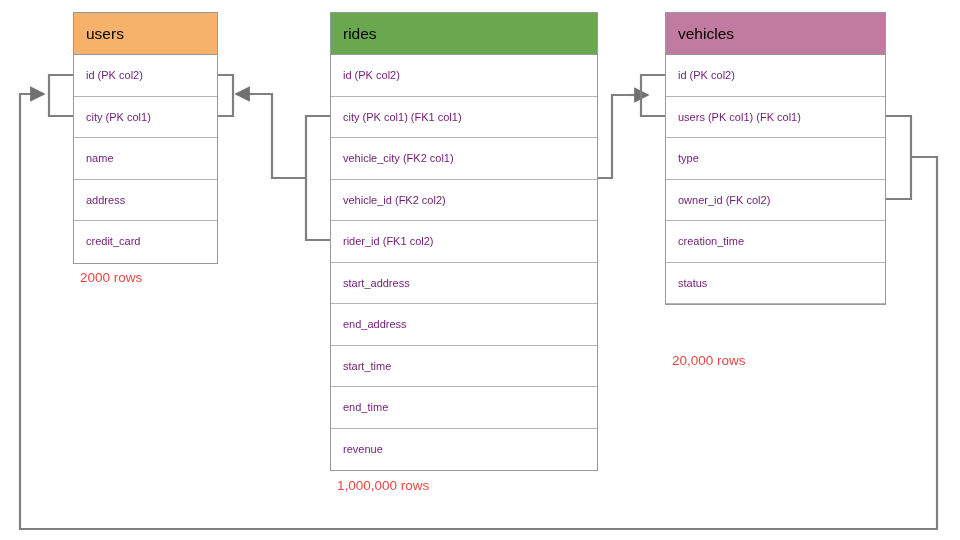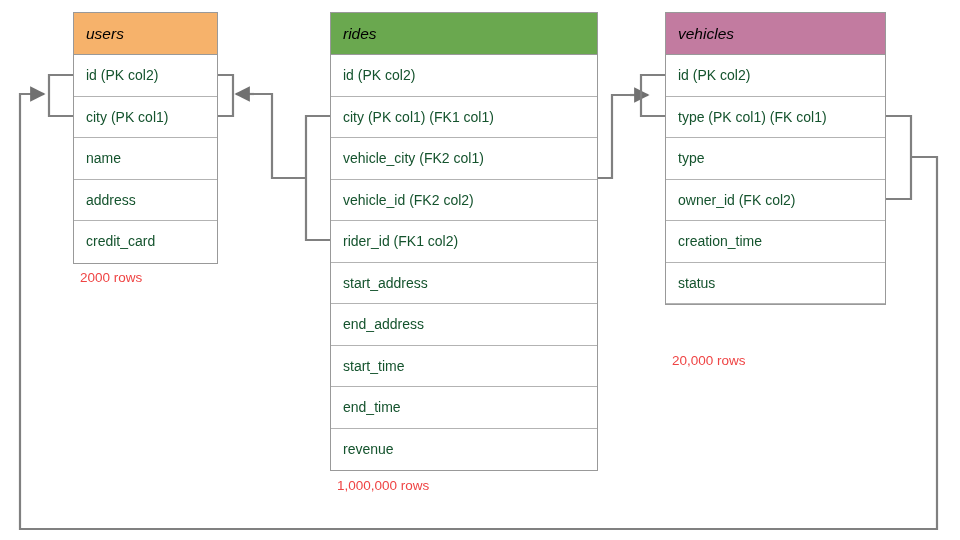--- a/index.html
+++ b/index.html
@@ -34,29 +34,28 @@
   .table-header {
     box-sizing: border-box;
     height: 42px;
     line-height: 42px;
     padding: 0 0 0 12px;
     font-size: 15.5px;
     color: #000000;
     border-bottom: 1px solid #999999;
     white-space: nowrap;
     overflow: hidden;
-    font-style: italic;
   }
   .field-row {
     box-sizing: border-box;
     height: 41.5px;
     line-height: 41.5px;
     padding: 0 0 0 12px;
-    font-size: 14px;
-    color: #14532d;
+    font-size: 11px;
+    color: #701a75;
     border-bottom: 1px solid #b3b3b3;
     background: #ffffff;
     white-space: nowrap;
     overflow: hidden;
   }
   .field-row.last {
     border-bottom: none;
   }
   .rowcount {
     position: absolute;
@@ -131,21 +130,21 @@
     <div class="field-row">end_address</div>
     <div class="field-row">start_time</div>
     <div class="field-row">end_time</div>
     <div class="field-row last">revenue</div>
   </div>
   <div class="rowcount" style="left:337px; top:478px;">1,000,000 rows</div>
 
   <div class="table-box" style="left:665px; top:12px; width:221px;">
     <div class="table-header" style="background:#C27BA0;">vehicles</div>
     <div class="field-row">id (PK col2)</div>
-    <div class="field-row">type (PK col1) (FK col1)</div>
+    <div class="field-row">users (PK col1) (FK col1)</div>
     <div class="field-row">type</div>
     <div class="field-row">owner_id (FK col2)</div>
     <div class="field-row">creation_time</div>
     <div class="field-row">status</div>
   </div>
   <div class="rowcount" style="left:672px; top:353px;">20,000 rows</div>
 
 </div>
 
 </body></html>

